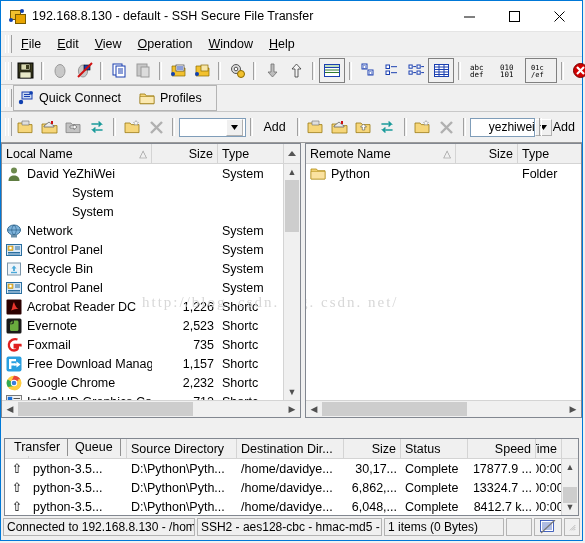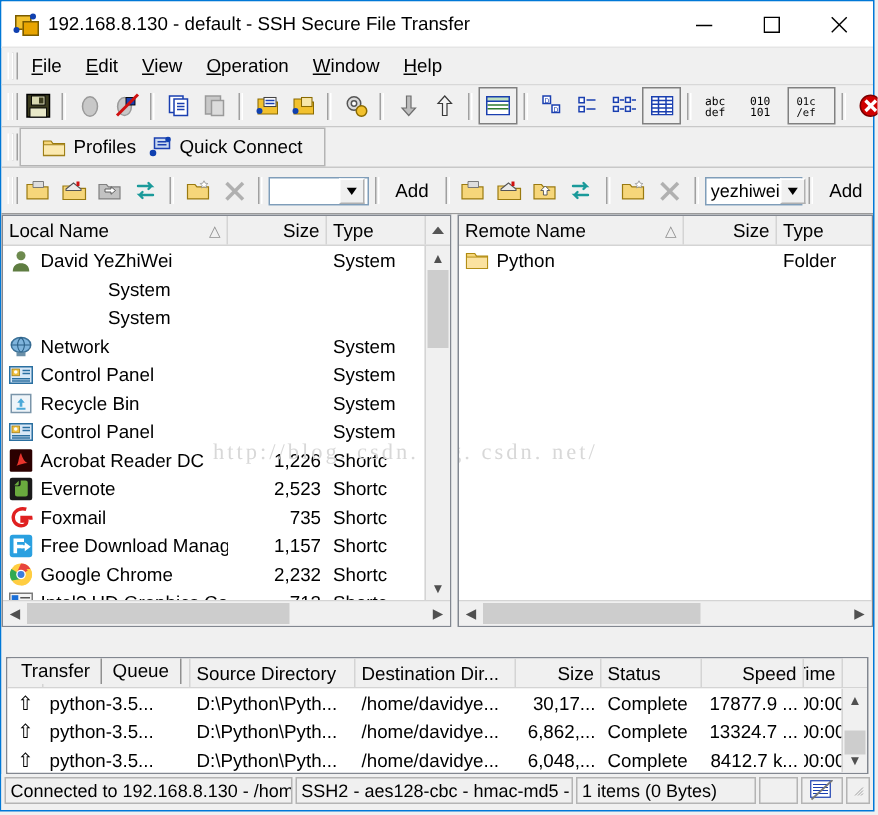--- a/index.html
+++ b/index.html
@@ -83,21 +83,21 @@
   .cbtn span.lbl{margin-left:5px;font-size:12.5px;}
 
   
   .pathbar{
     height:30px;min-height:30px;display:flex;align-items:center;
     background:#f0f0f0;border-bottom:1px solid #9a9a9a;padding-left:2px;
   }
   .combo{
     height:19px;border:1px solid #7f9db9;background:#fff;
     display:flex;align-items:center;justify-content:space-between;
-    font-size:12px;padding:0 0 0 3px;box-sizing:border-box;
+    font-size:12px;padding:0 0 0 18px;box-sizing:border-box;
   }
   .combo .arrow{
     width:15px;height:15px;margin-right:2px;background:#f0f0f0;
     border:1px solid #b0b0b0;border-top-color:#fff;border-left-color:#fff;
     display:flex;align-items:center;justify-content:center;flex:0 0 auto;
   }
   .addbtn{font-size:12.5px;padding:2px 7px;cursor:default;white-space:nowrap;}
 
   
   .panes{flex:1;display:flex;min-height:0;background:#f0f0f0;}
@@ -363,36 +363,36 @@
         <line x1="5" y1="5" x2="12" y2="12" stroke="#fff" stroke-width="2.2"></line>
         <line x1="12" y1="5" x2="5" y2="12" stroke="#fff" stroke-width="2.2"></line>
       </svg>
     </div>
 
   </div>
 
   <div class="connbar">
     <div class="grip"></div>
     <div class="connbox">
-      <div class="cbtn" style="margin-left:10px;">
-        <svg width="16" height="16" viewBox="0 0 16 16">
-          <path d="M1 4 h5 l1.3 1.8 h7.7 v8 h-14 z" fill="#f6d67a" stroke="#9a7a10" stroke-width="0.8"></path>
-          <path d="M1 6.5 h14 v7 h-14 z" fill="#fbe9b0" stroke="#9a7a10" stroke-width="0.6"></path>
-        </svg>
-        <span class="lbl">Profiles</span>
-      </div>
       <div class="cbtn">
         <svg width="16" height="16" viewBox="0 0 16 16">
           <rect x="4" y="2" width="10" height="7" fill="#c8d8f0" stroke="#1a3fb0"></rect>
           <line x1="6" y1="4.5" x2="12" y2="4.5" stroke="#1a3fb0"></line>
           <line x1="6" y1="6.5" x2="12" y2="6.5" stroke="#1a3fb0"></line>
           <circle cx="3" cy="12" r="2.2" fill="#1040b0"></circle>
           <circle cx="13" cy="3" r="1.8" fill="#1040b0"></circle>
         </svg>
         <span class="lbl">Quick Connect</span>
+      </div>
+      <div class="cbtn" style="margin-left:10px;">
+        <svg width="16" height="16" viewBox="0 0 16 16">
+          <path d="M1 4 h5 l1.3 1.8 h7.7 v8 h-14 z" fill="#f6d67a" stroke="#9a7a10" stroke-width="0.8"></path>
+          <path d="M1 6.5 h14 v7 h-14 z" fill="#fbe9b0" stroke="#9a7a10" stroke-width="0.6"></path>
+        </svg>
+        <span class="lbl">Profiles</span>
       </div>
     </div>
   </div>
 
   <div class="pathbar">
     <div class="grip"></div>
 
     <div class="tbtn">
       <svg width="17" height="16" viewBox="0 0 17 16">
         <path d="M1 4 h5 l1.3 1.6 h7.7 v8 h-14 z" fill="#f6d67a" stroke="#9a7a10" stroke-width="0.8"></path>

